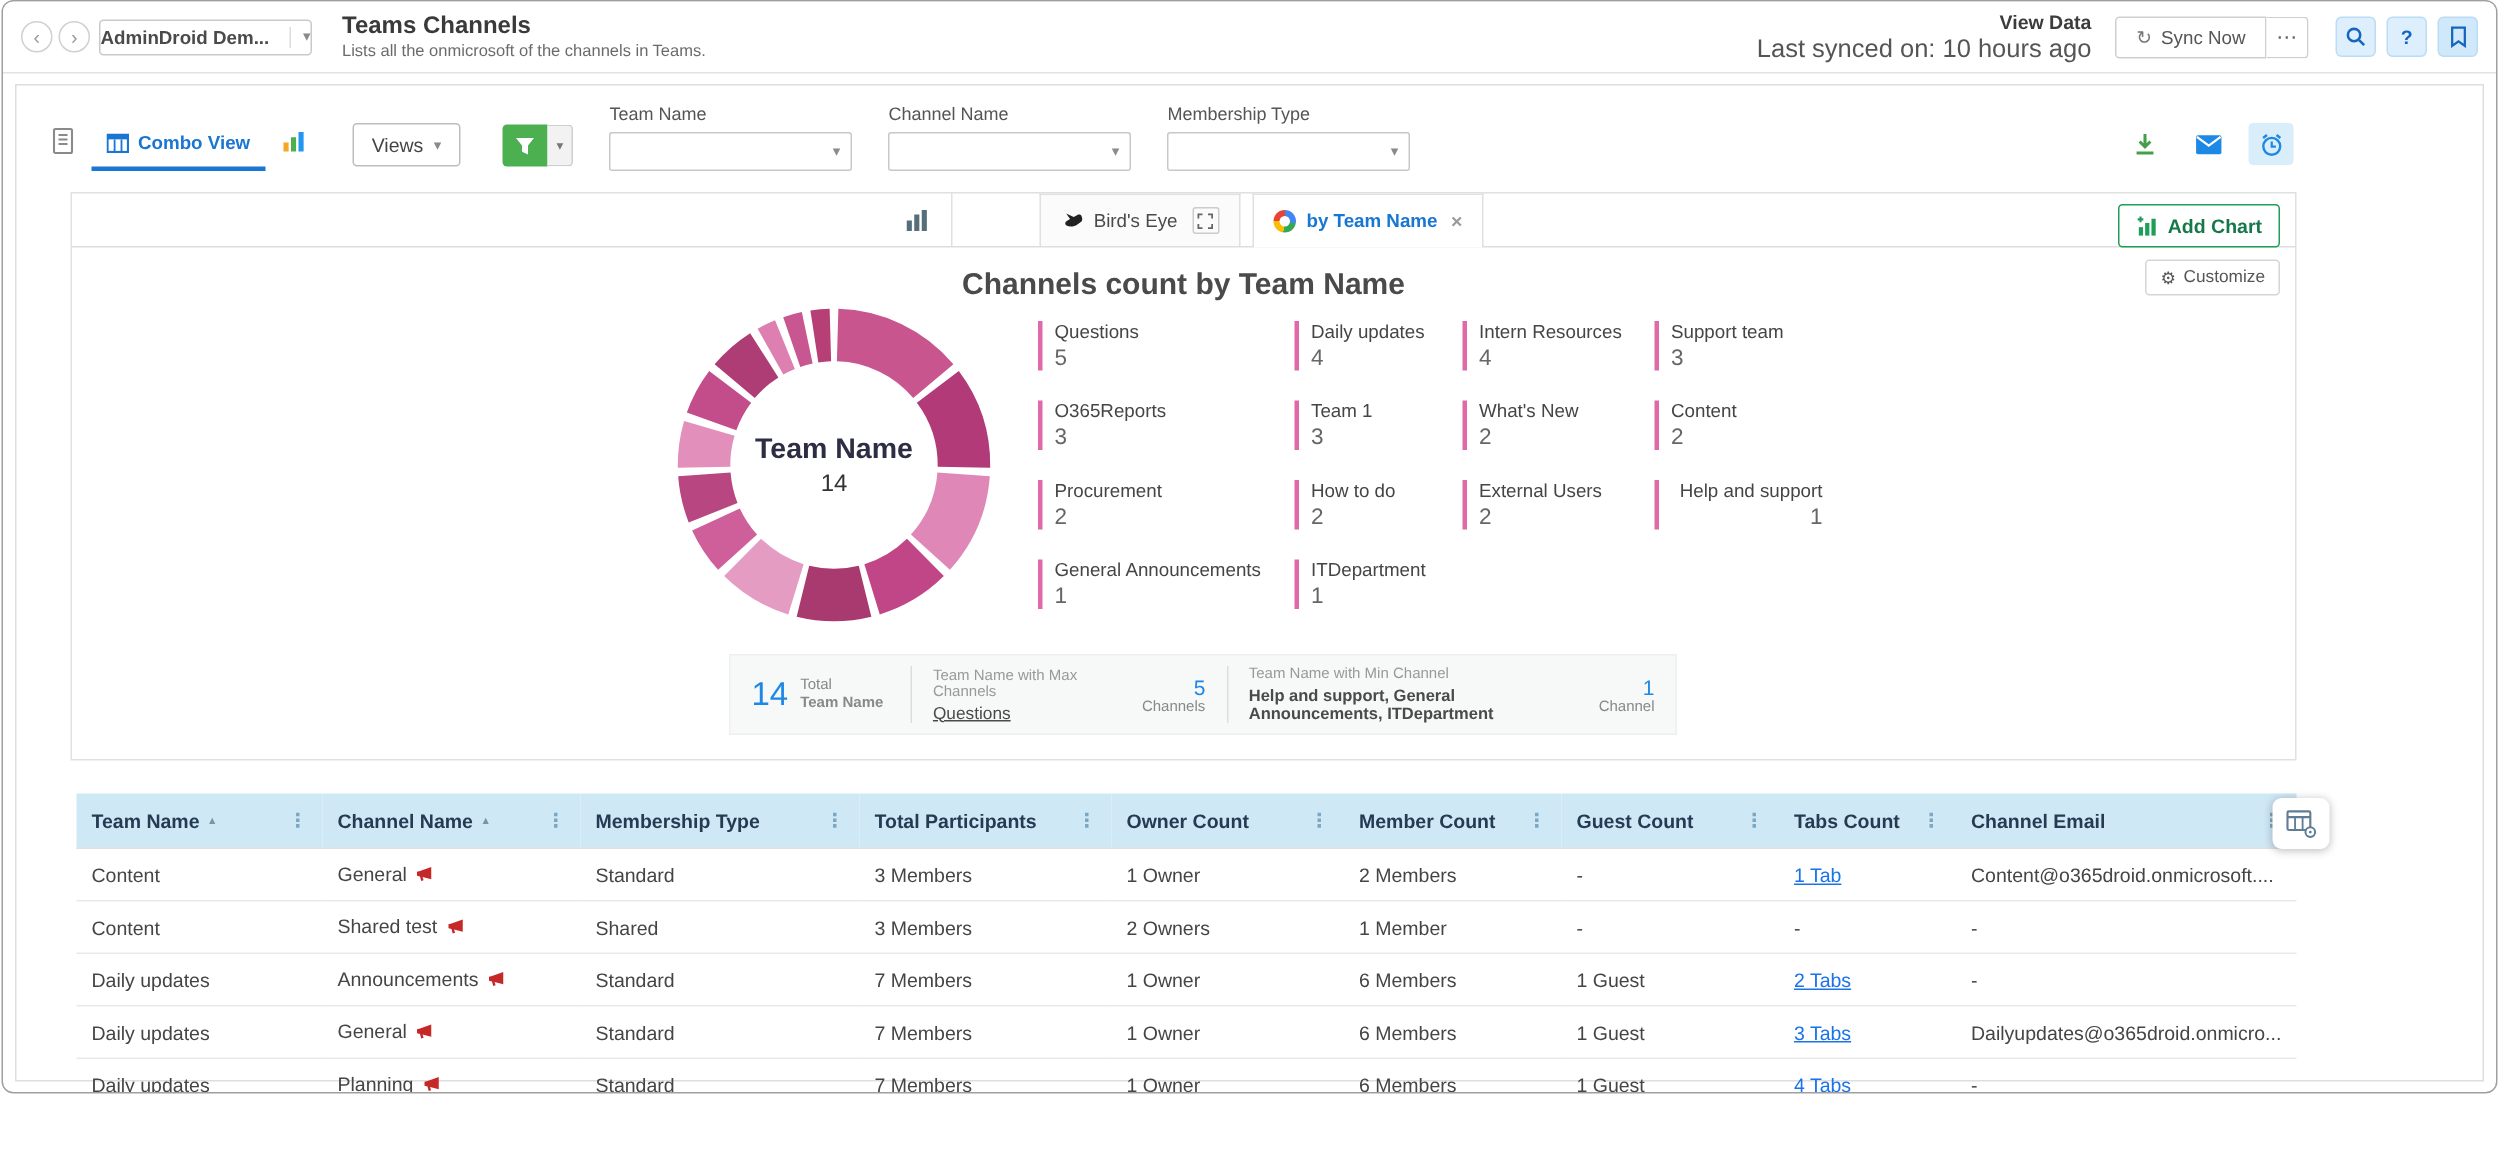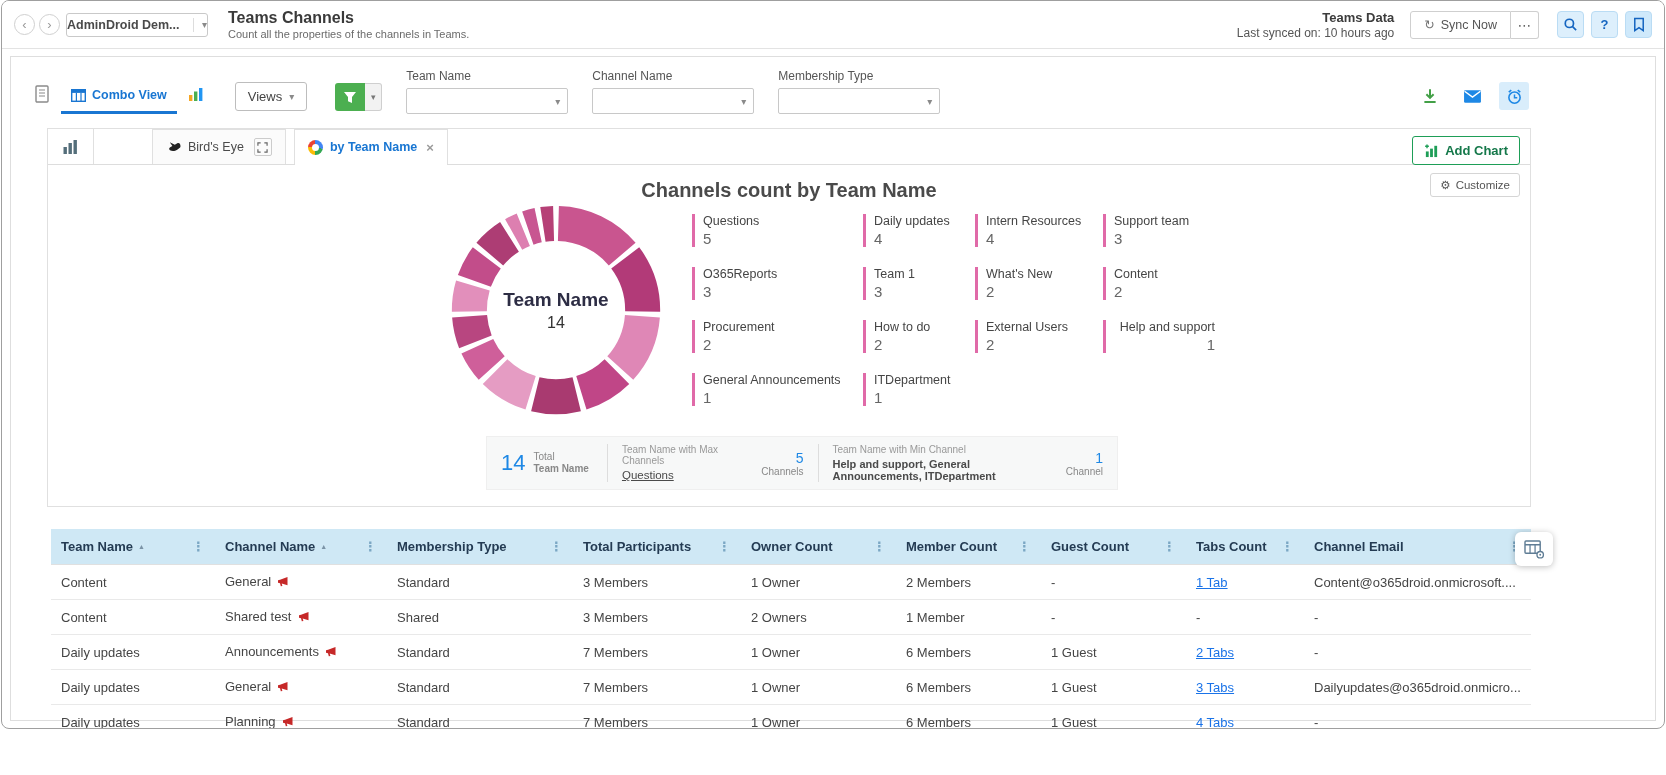--- a/index.html
+++ b/index.html
@@ -20,21 +20,21 @@
   .org-selector { display: flex; align-items: center; gap: 8px; border: 1px solid #c9c9c9; border-radius: 3px;
     padding: 4px 0; margin-left: 2px; min-width: 142px; font-size: 12.5px; font-weight: bold; color: #4a4a4a; cursor: pointer; }
   .org-selector .sep { width: 1px; height: 14px; background: #ddd; margin-left: auto; }
   .caret { color: #8a8a8a; font-size: 10px; }
   .title-block { margin-left: 20px; }
   .title-block h1 { margin: 0; font-size: 16px; font-weight: 700; color: #3a3a3a; }
   .title-block p { margin: 1px 0 0 0; font-size: 11px; color: #6b6b6b; }
   .spacer { flex: 1; }
   .sync-info { text-align: right; margin-right: 16px; }
   .sync-info .ds { font-size: 13px; font-weight: bold; color: #3c3c3c; }
-  .sync-info .ls { font-size: 12px; color: #555; margin-top: 1px; }
+  .sync-info .ls { font-size: 17px; color: #555; margin-top: 1px; }
   .sync-btn { display: flex; align-items: center; gap: 6px; border: 1px solid #cfcfcf; border-radius: 3px 0 0 3px;
     background: #fff; height: 28px; padding: 0 13px; font-size: 12.5px; color: #555; cursor: pointer; }
   .more-btn { width: 28px; height: 28px; border: 1px solid #cfcfcf; border-left: none; border-radius: 0 3px 3px 0;
     background: #fff; color: #666; font-size: 14px; display: flex; align-items: center; justify-content: center; cursor: pointer; }
   .top-icons { display: flex; gap: 7px; margin-left: 18px; }
   .iconbtn { width: 27px; height: 27px; border-radius: 4px; background: #ddeffc; border: 1px solid #badcf4;
     display: flex; align-items: center; justify-content: center; cursor: pointer; color: #1565c0; font-weight: bold; }
   .iconbtn.solid { background: #cfe9fb; }
 
   
@@ -55,21 +55,21 @@
   .filter-group { display: flex; flex-direction: column; gap: 5px; margin-left: 10px; }
   .filter-group label { font-size: 12px; color: #555; }
   .selectbox { width: 162px; height: 26px; border: 1px solid #c8c8c8; border-radius: 2px; background: #fff;
     display: flex; align-items: center; justify-content: flex-end; padding: 0 7px; cursor: pointer; }
   .toolbar-right { margin-left: auto; display: flex; align-items: center; gap: 12px; margin-bottom: 4px; padding-right: 112px; }
   .flat-icon { width: 30px; height: 28px; display: flex; align-items: center; justify-content: center; cursor: pointer; border-radius: 3px; }
   .flat-icon.boxed { background: #d9edfb; }
 
   
   .chart-card { margin: 6px 124px 0 36px; border: 1px solid #e0e0e0; position: relative; background: #fff; }
-  .tabbar { display: flex; align-items: flex-end; border-bottom: 1px solid #ddd; height: 36px; }
+  .tabbar { display: flex; align-items: flex-end; border-bottom: 1px solid #ddd; height: 36px; justify-content: center; }
   .charttype-box { width: 46px; height: 35px; border-right: 1px solid #e0e0e0; display: flex; align-items: center; justify-content: center; cursor: pointer; }
   .tabgap { width: 58px; }
   .ctab { display: flex; align-items: center; gap: 7px; height: 35px; padding: 0 13px; border: 1px solid #e0e0e0; border-bottom: none;
     background: #fbfbfb; font-size: 12.5px; color: #4a4a4a; cursor: pointer; }
   .ctab + .ctab { margin-left: 8px; }
   .ctab.active { background: #fff; color: #1976d2; font-weight: bold; position: relative; }
   .ctab.active::after { content: ""; position: absolute; left: 0; right: 0; bottom: -1px; height: 2px; background: #fff; }
   .tab-close { color: #9a9a9a; font-size: 13px; margin-left: 2px; cursor: pointer; }
   .expand-box { border: 1px solid #ccc; border-radius: 2px; width: 18px; height: 18px; display: flex; align-items: center; justify-content: center; margin-left: 3px; }
   .mini-donut { width: 15px; height: 15px; border-radius: 50%; position: relative;
@@ -139,25 +139,25 @@
     <div class="navbtn">
         <span>›</span>
       </div>
     <div class="org-selector">
       <span>AdminDroid Dem...</span>
       <span class="sep"></span>
       <span class="caret">▾</span>
     </div>
     <div class="title-block">
       <h1>Teams Channels</h1>
-      <p>Count all the properties of the channels in Teams.</p>
+      <p>Lists all the onmicrosoft of the channels in Teams.</p>
     </div>
     <div class="spacer"></div>
     <div class="sync-info">
-      <div class="ds">Teams Data</div>
+      <div class="ds">View Data</div>
       <div class="ls">Last synced on: 10 hours ago</div>
     </div>
     <button class="sync-btn">
       <span style="color:#777;">↻</span>
       <span>Sync Now</span>
     </button>
     <div class="more-btn">
         <span>⋯</span>
       </div>
     <div class="top-icons">

